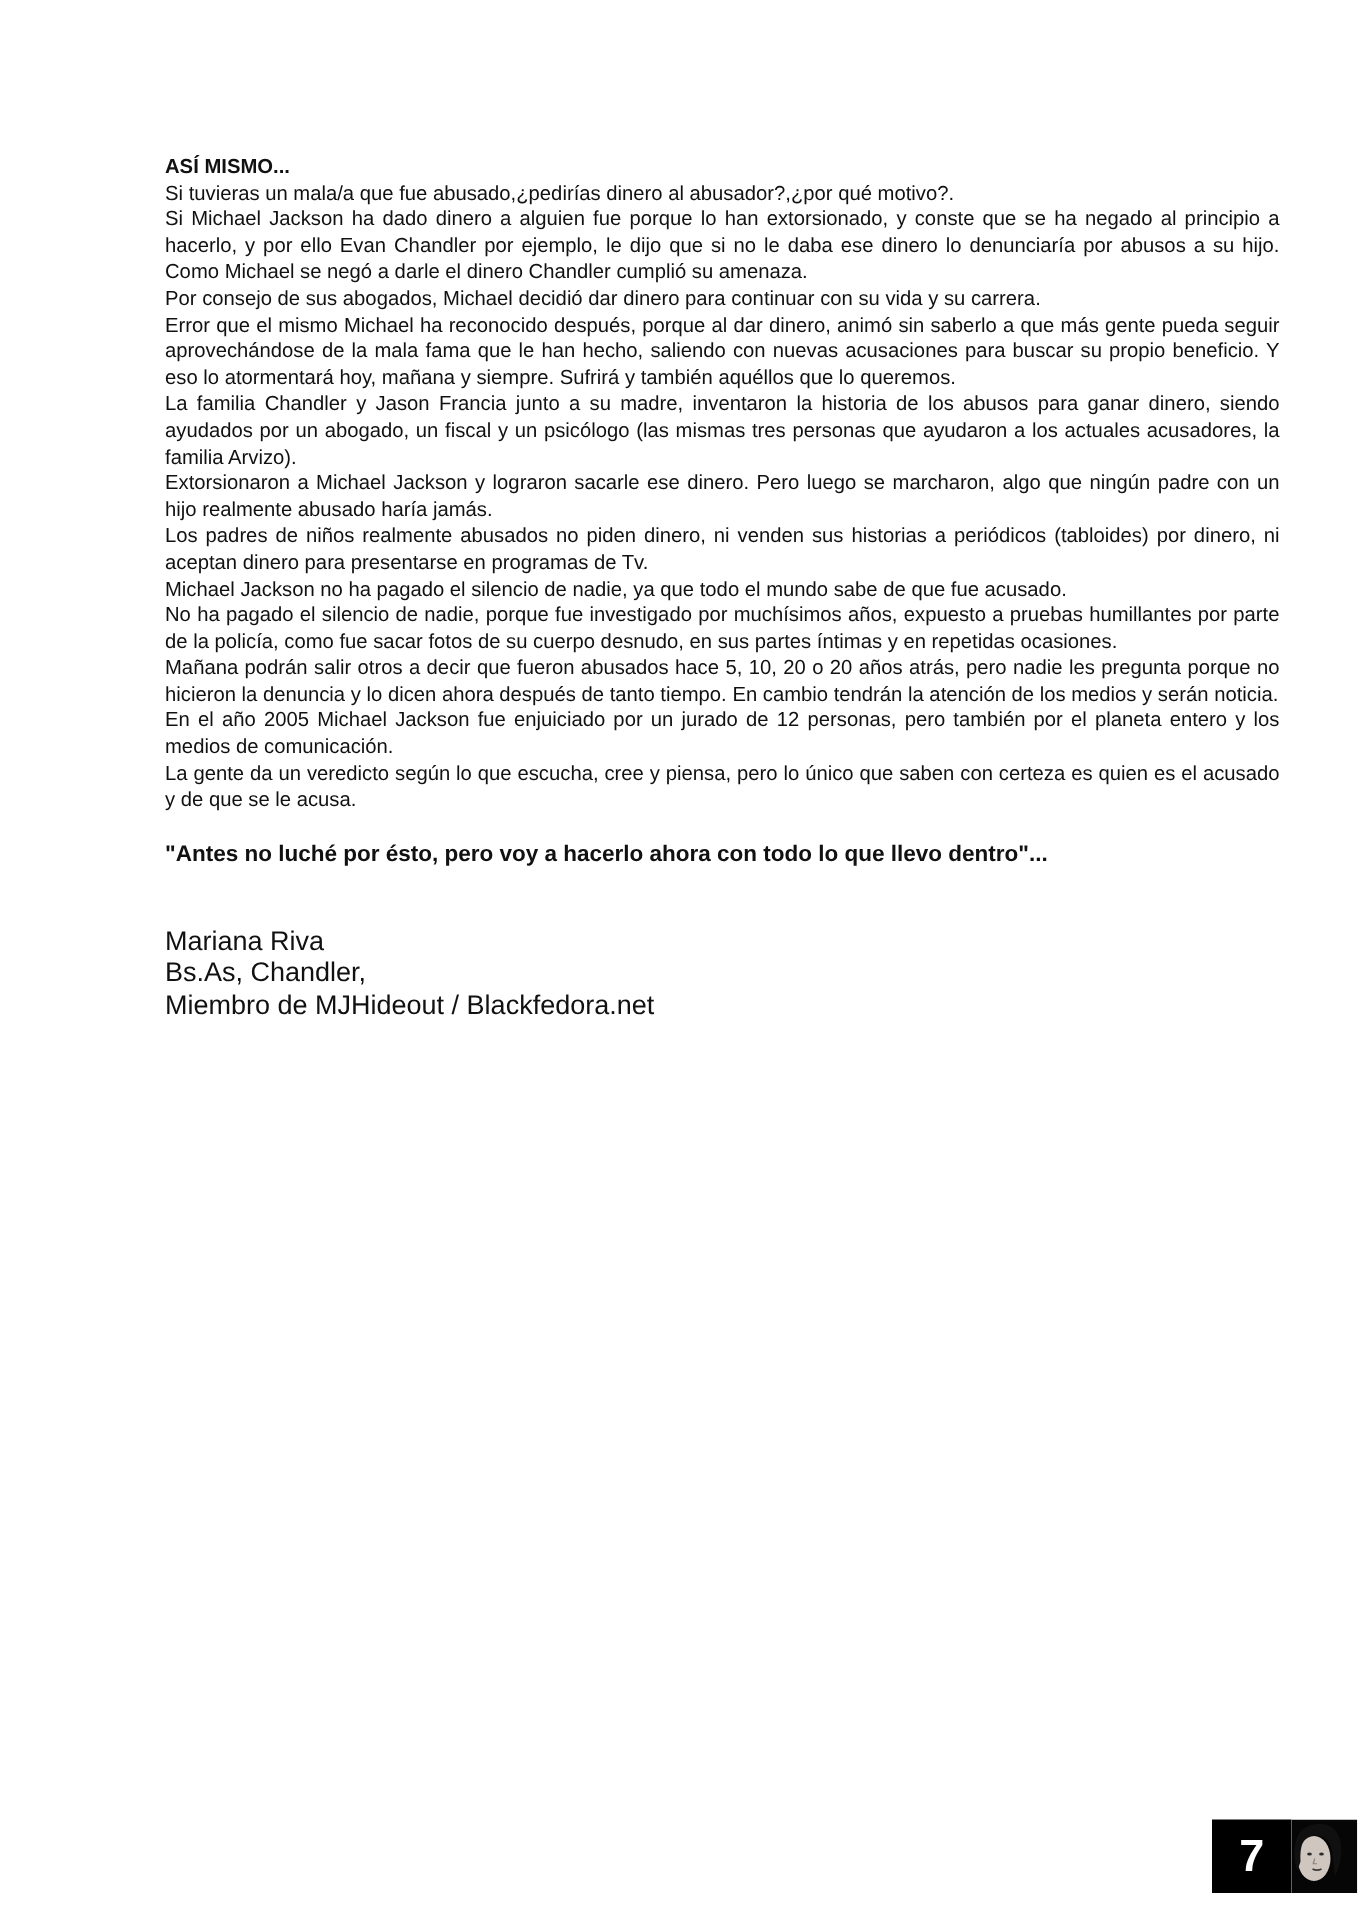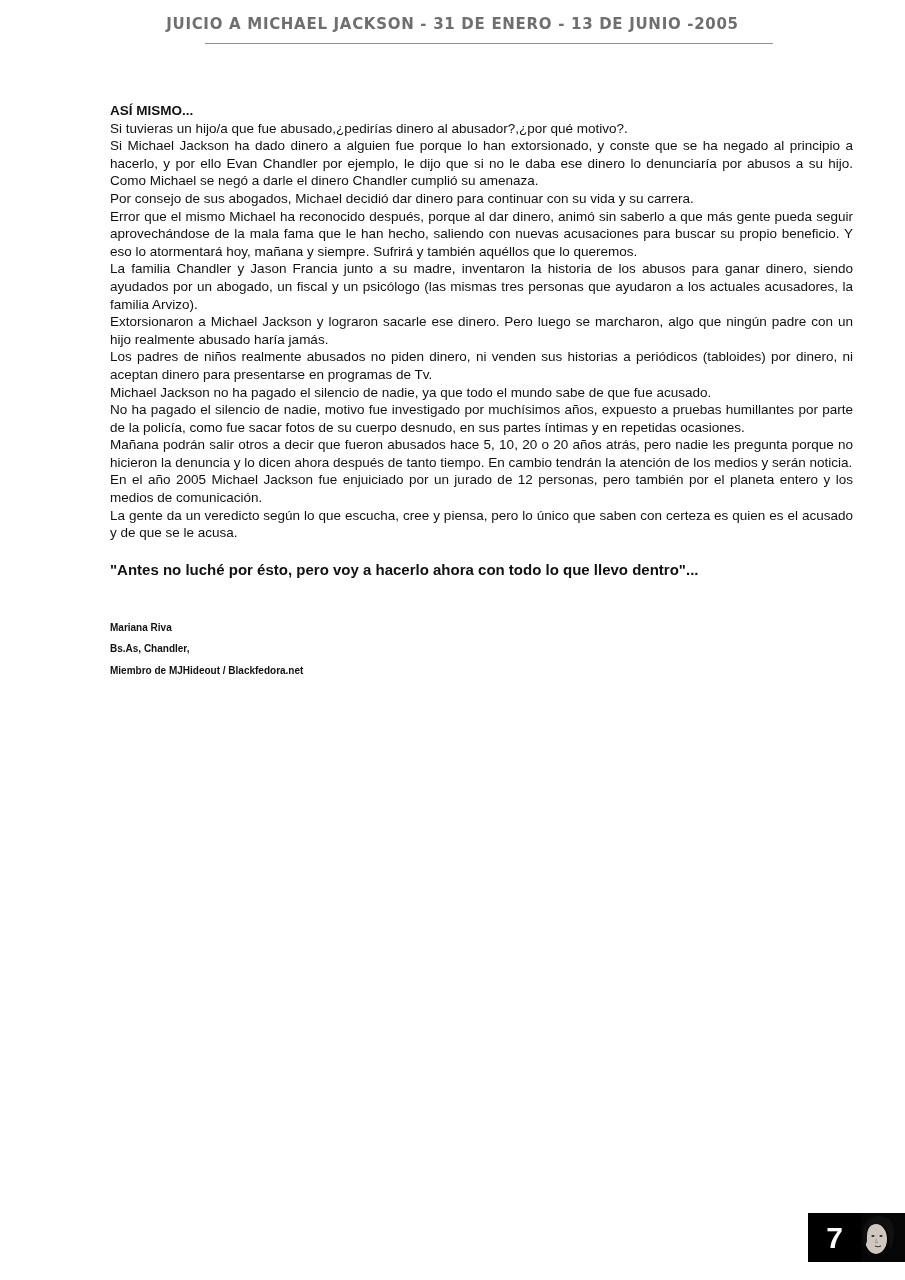--- a/index.html
+++ b/index.html
@@ -49,22 +49,22 @@
     margin-top: 26px;
     margin-left: 502px;
     width: 200px;
     text-align: center;
     font-weight: bold;
     font-size: 15px;
     line-height: 21px;
   }
   .signature {
     margin-top: 37px;
-    font-weight: bold;
-    font-size: 10px;
+    font-weight: normal;
+    font-size: 18px;
     line-height: 21.5px;
   }
   .page-number-box {
     position: absolute;
     left: 808px;
     top: 1213px;
     width: 53px;
     height: 49px;
     background: #000000;
     color: #ffffff;
@@ -81,36 +81,32 @@
     width: 44px;
     height: 49px;
     line-height: 0;
   }
 </style>
 </head>
 <body>
 
 <div class="page">
 
-  <header class="header">
-    <div class="header-title">JUICIO A MICHAEL JACKSON - 31 DE ENERO - 13 DE JUNIO -2005</div>
-    <div class="header-rule"></div>
-  </header>
 
   <main class="content">
     <p class="lead">ASÍ MISMO...</p>
-    <p class="para">Si tuvieras un hijo/a que fue abusado,¿pedirías dinero al abusador?,¿por qué motivo?.</p>
+    <p class="para">Si tuvieras un mala/a que fue abusado,¿pedirías dinero al abusador?,¿por qué motivo?.</p>
     <p class="para">Si Michael Jackson ha dado dinero a alguien fue porque lo han extorsionado, y conste que se ha negado al principio a hacerlo, y por ello Evan Chandler por ejemplo, le dijo que si no le daba ese dinero lo denunciaría por abusos a su hijo. Como Michael se negó a darle el dinero Chandler cumplió su amenaza.</p>
     <p class="para">Por consejo de sus abogados, Michael decidió dar dinero para continuar con su vida y su carrera.</p>
     <p class="para">Error que el mismo Michael ha reconocido después, porque al dar dinero, animó sin saberlo a que más gente pueda seguir aprovechándose de la mala fama que le han hecho, saliendo con nuevas acusaciones para buscar su propio beneficio. Y eso lo atormentará hoy, mañana y siempre. Sufrirá y también aquéllos que lo queremos.</p>
     <p class="para">La familia Chandler y Jason Francia junto a su madre, inventaron la historia de los abusos para ganar dinero, siendo ayudados por un abogado, un fiscal y un psicólogo (las mismas tres personas que ayudaron a los actuales acusadores, la familia Arvizo).</p>
     <p class="para">Extorsionaron a Michael Jackson y lograron sacarle ese dinero. Pero luego se marcharon, algo que ningún padre con un hijo realmente abusado haría jamás.</p>
     <p class="para">Los padres de niños realmente abusados no piden dinero, ni venden sus historias a periódicos (tabloides) por dinero, ni aceptan dinero para presentarse en programas de Tv.</p>
     <p class="para">Michael Jackson no ha pagado el silencio de nadie, ya que todo el mundo sabe de que fue acusado.</p>
-    <p class="para">No ha pagado el silencio de nadie, motivo fue investigado por muchísimos años, expuesto a pruebas humillantes por parte de la policía, como fue sacar fotos de su cuerpo desnudo, en sus partes íntimas y en repetidas ocasiones.</p>
+    <p class="para">No ha pagado el silencio de nadie, porque fue investigado por muchísimos años, expuesto a pruebas humillantes por parte de la policía, como fue sacar fotos de su cuerpo desnudo, en sus partes íntimas y en repetidas ocasiones.</p>
     <p class="para">Mañana podrán salir otros a decir que fueron abusados hace 5, 10, 20 o 20 años atrás, pero nadie les pregunta porque no hicieron la denuncia y lo dicen ahora después de tanto tiempo. En cambio tendrán la atención de los medios y serán noticia.</p>
     <p class="para">En el año 2005 Michael Jackson fue enjuiciado por un jurado de 12 personas, pero también por el planeta entero y los medios de comunicación.</p>
     <p class="para">La gente da un veredicto según lo que escucha, cree y piensa, pero lo único que saben con certeza es quien es el acusado y de que se le acusa.</p>
 
     <p class="quote">"Antes no luché por ésto, pero voy a hacerlo ahora con todo lo que llevo dentro"...</p>
 
 
     <div class="signature">
       <div>Mariana Riva</div>
       <div>Bs.As, Chandler,</div>

